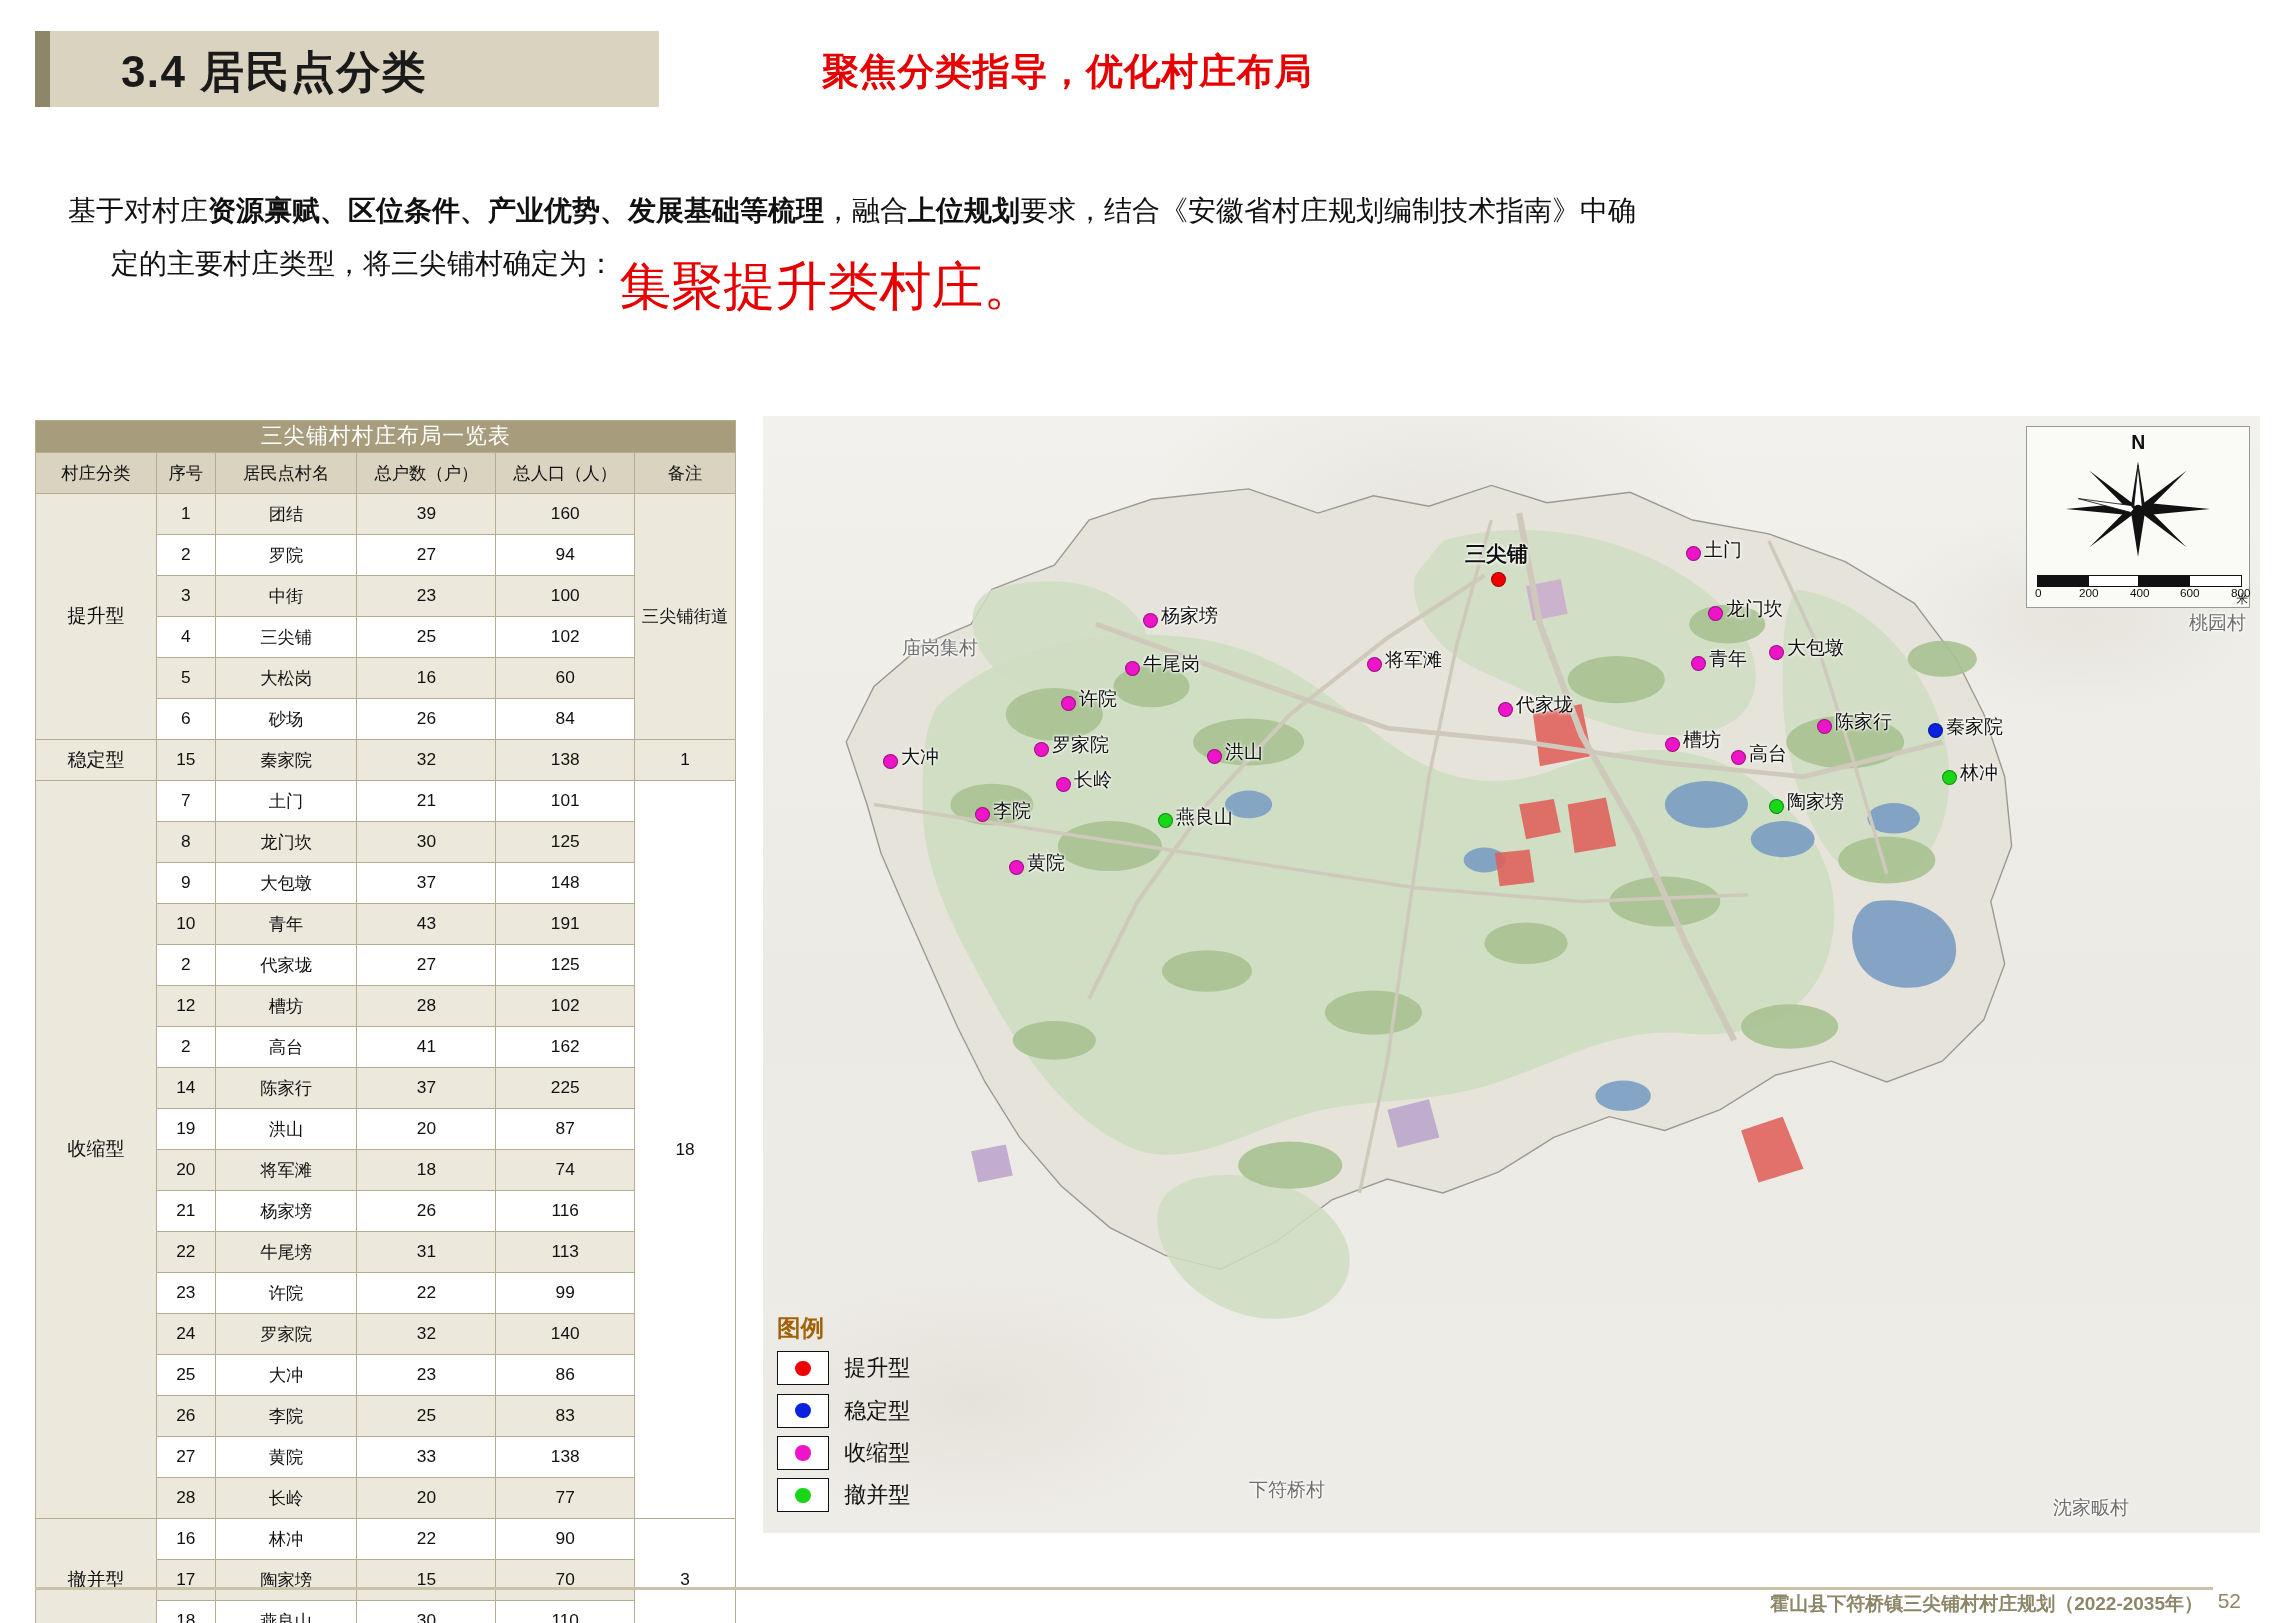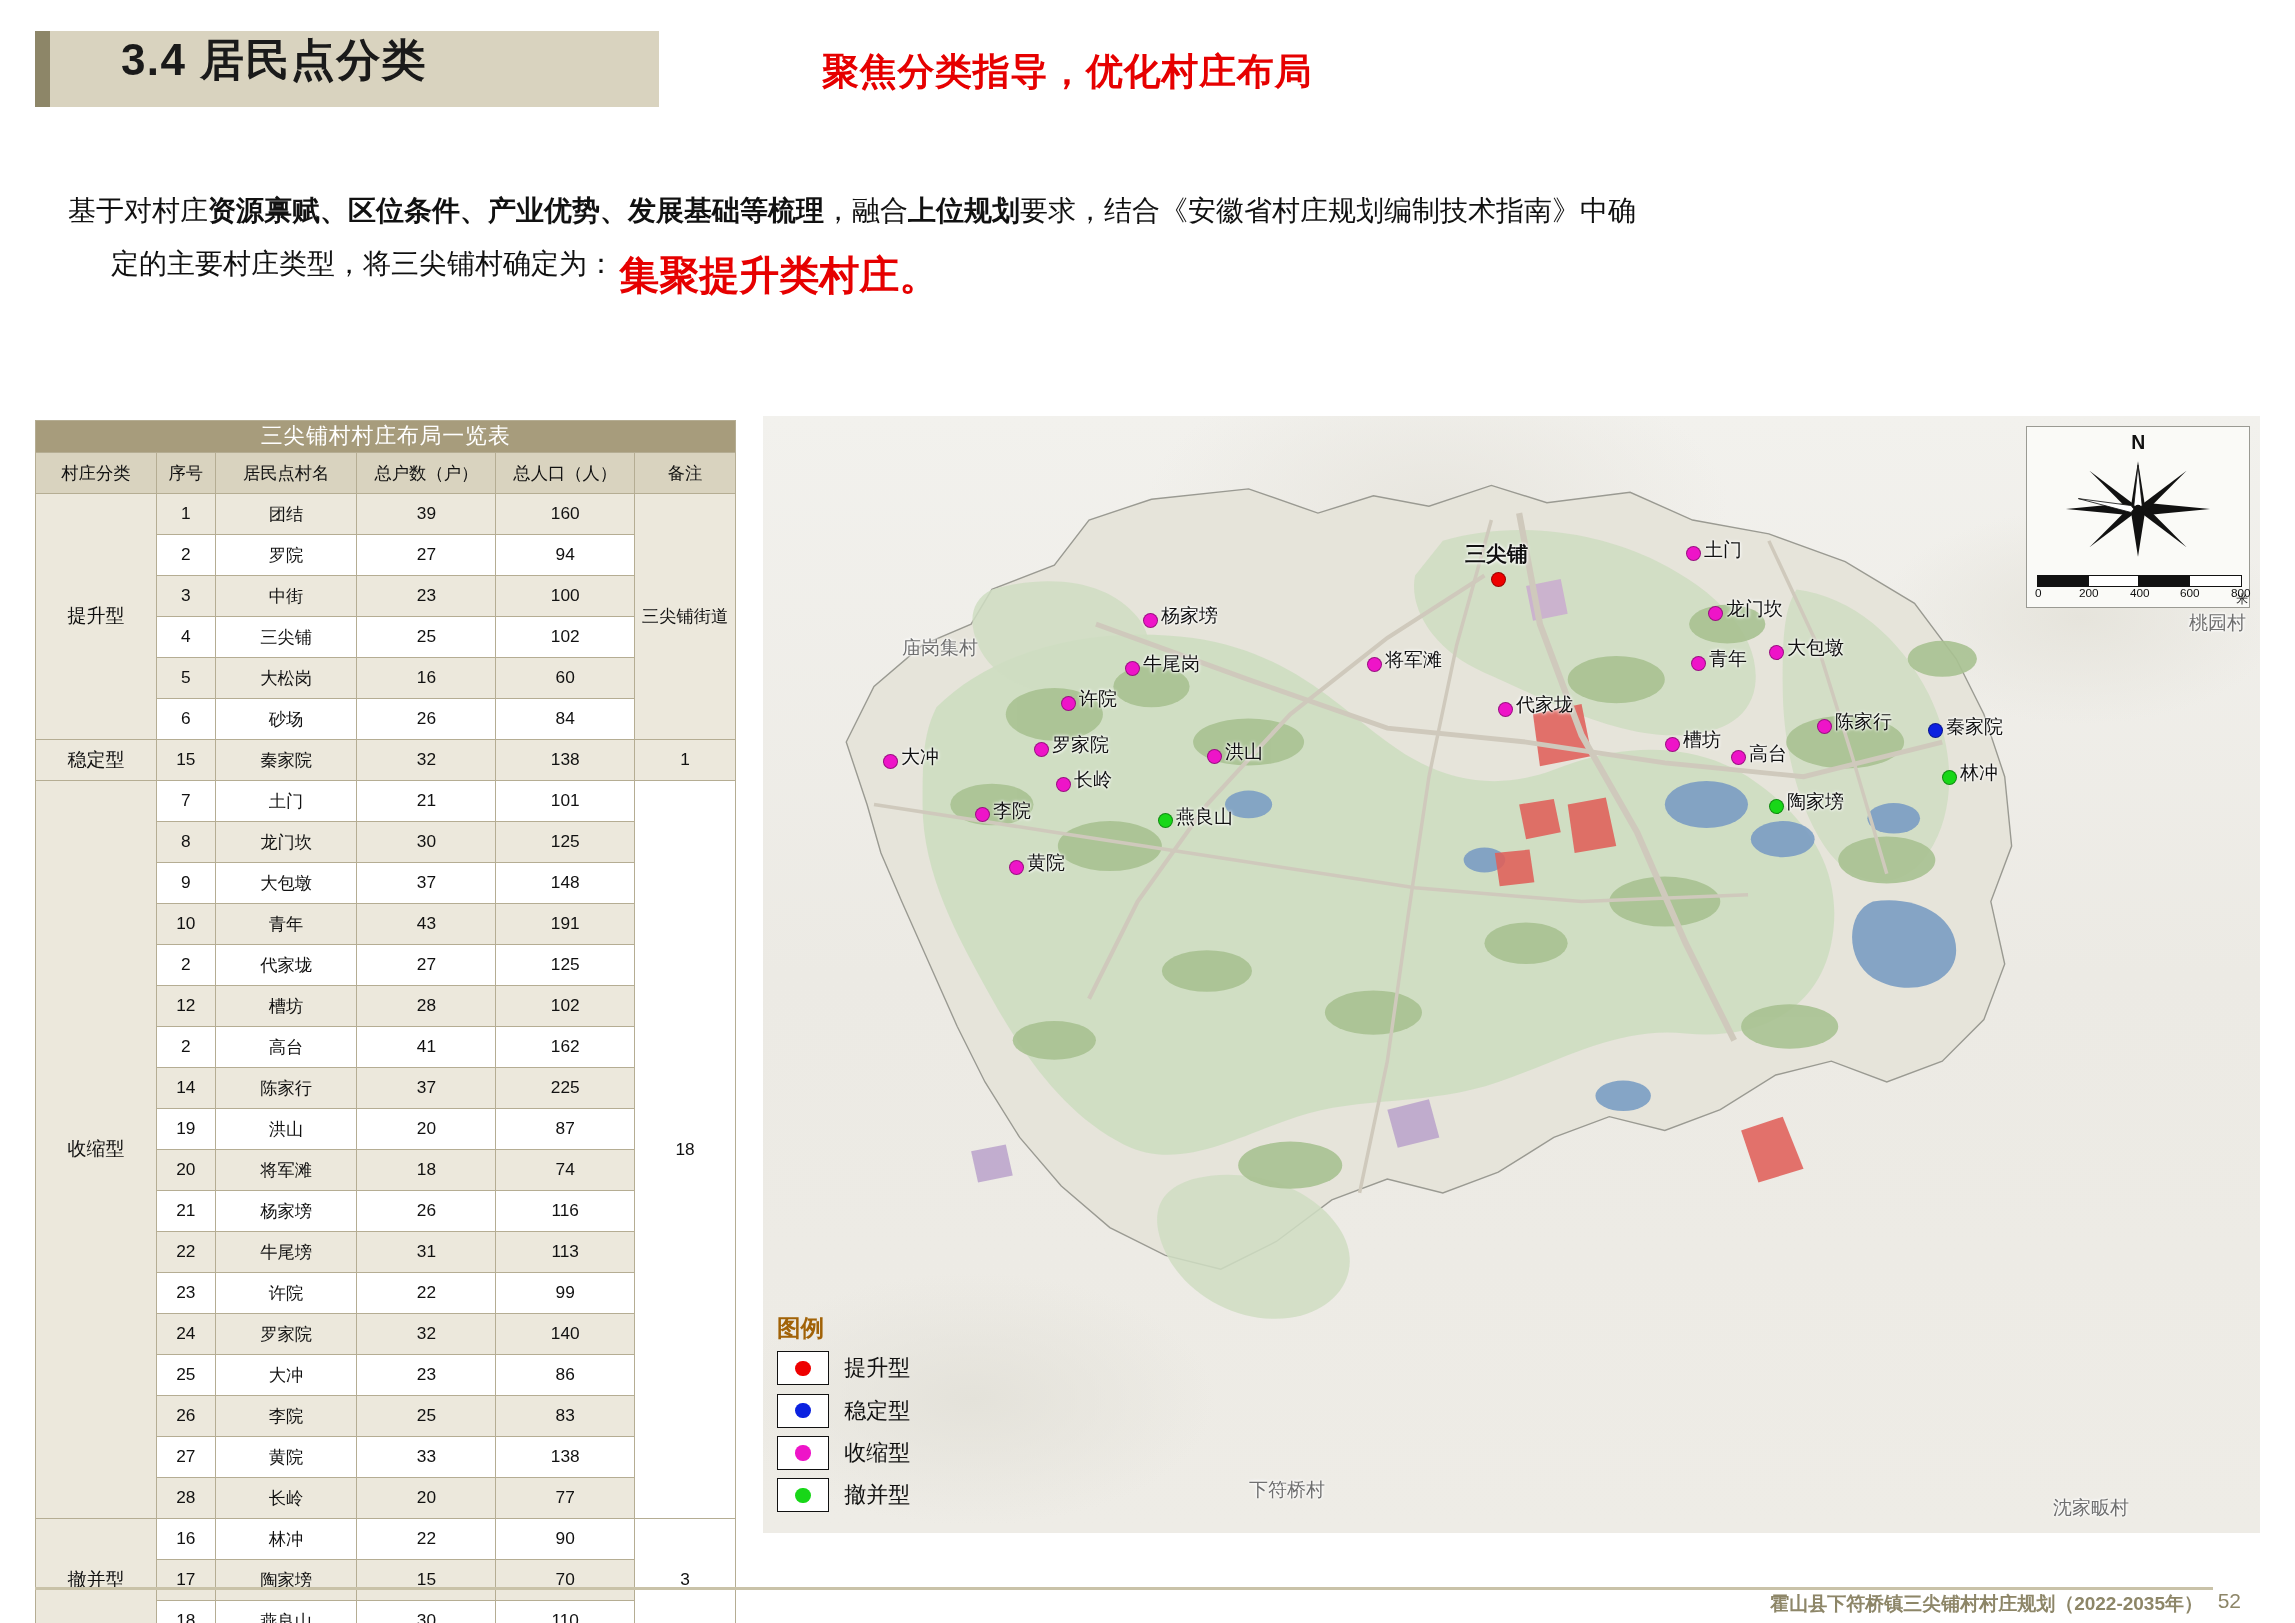--- a/index.html
+++ b/index.html
@@ -14,41 +14,41 @@
   
   #header-band {
     position:absolute; left:35px; top:30.5px; width:624px; height:76px;
     background:#d9d3bf;
   }
   #header-accent {
     position:absolute; left:35px; top:30.5px; width:15.3px; height:76px;
     background:#8d8668;
   }
   #page-title {
-    position:absolute; left:121px; top:31px;
+    position:absolute; left:121px; top:43px;
     font-size:44px; font-weight:bold; color:#1a1a1a;
     letter-spacing:1.4px;
     white-space:nowrap;
   }
   #header-subtitle {
     position:absolute; left:822px; top:47px;
     font-size:37px; font-weight:bold; color:#e60000;
     white-space:nowrap;
     letter-spacing:0.7px;
   }
 
   
   #intro {
     position:absolute; left:68px; top:184px; width:2123px;
     font-size:28px; color:#111; line-height:1.9;
   }
   #intro .b { font-weight:bold;margin-top:38px; }
   #intro-line2 { margin-left:43px; display:flex; align-items:flex-start; }
   #intro-emph {
-    font-size:40px; font-weight:bold; color:#e60000;
+    font-size:52px; font-weight:normal; color:#e60000;
     margin-left:4.2px;
   }
 
   
   #table-wrap {
     position:absolute; left:35px; top:420px; width:701px;
   }
   table.layout-table {
     border-collapse:collapse;
     width:701px;

